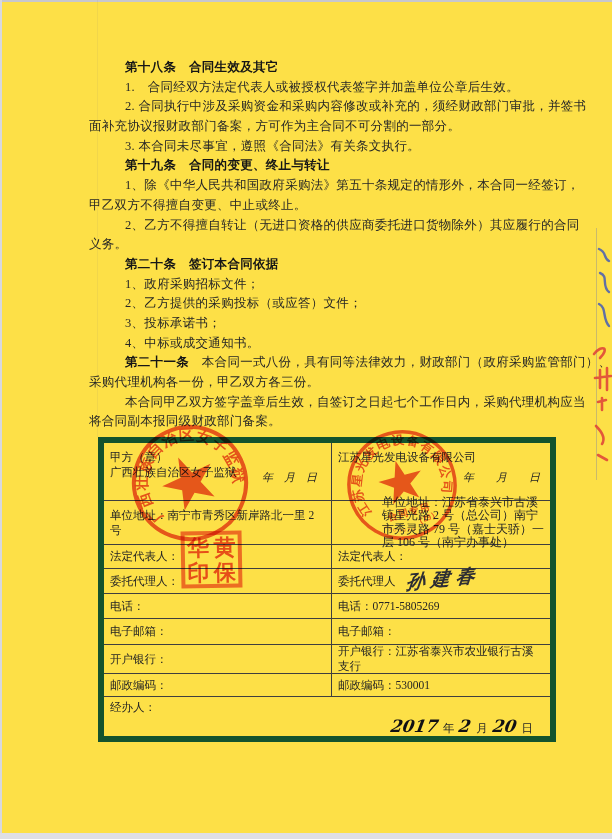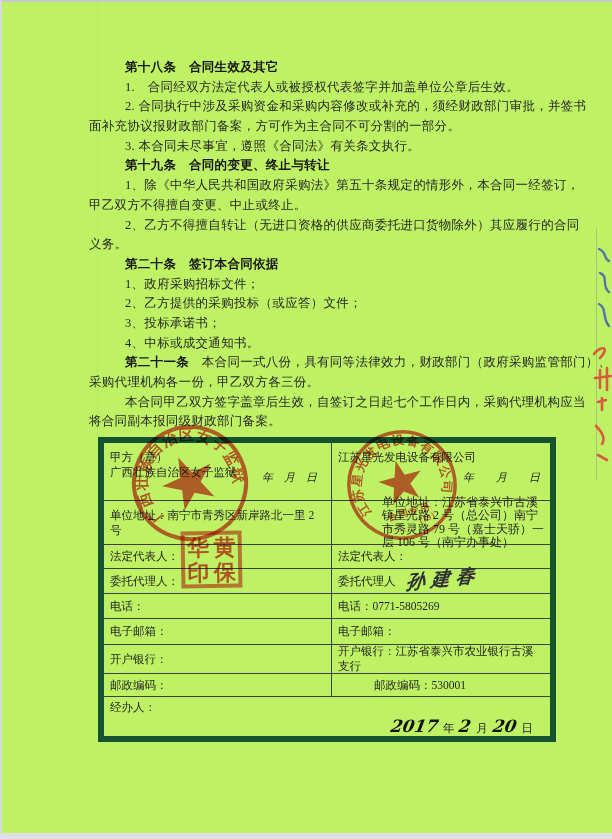--- a/index.html
+++ b/index.html
@@ -1,16 +1,16 @@
 <!DOCTYPE html>
 <html><head>
 <meta charset="utf-8">
 <style>
   html,body{margin:0;padding:0;background:#ffffff;}
-  .page{position:relative;width:612px;height:839px;background:#bef264;overflow:hidden;
+  .page{position:relative;width:612px;height:839px;background:#fde047;overflow:hidden;
         font-family:"Liberation Serif","DejaVu Serif",serif;}
   
   .edge-top{position:absolute;left:0;top:0;width:612px;height:2px;background:#c7c7cd;}
   .edge-left{position:absolute;left:0;top:0;width:2px;height:839px;background:#d8d8de;}
   .edge-bottom{position:absolute;left:0;top:833px;width:612px;height:6px;background:#dfdfe5;}
   .fold-line{position:absolute;left:97px;top:0;width:1px;height:437px;background:rgba(100,100,130,.08);}
   .right-page-line{position:absolute;left:596px;top:228px;width:1px;height:252px;background:rgba(140,140,150,.45);}
   
   .doc-lines{position:absolute;left:89px;top:58px;width:480px;}
   .line{height:19.7px;line-height:19.7px;font-size:12.5px;letter-spacing:.3px;
@@ -138,21 +138,21 @@
         </div>
       </div>
       <div class="tr" style="height: 29px;">
         <div class="td l">
           <span>开户银行：</span>
         </div>
         <div class="td r">
           <span>开户银行：江苏省泰兴市农业银行古溪支行</span>
         </div>
       </div>
-      <div class="tr" style="height: 23px; gap: 36px;">
+      <div class="tr" style="height: 23px;">
         <div class="td l">
           <span>邮政编码：</span>
         </div>
         <div class="td r">
           <span>邮政编码：530001</span>
         </div>
       </div>
       <div class="tr" style="height: 40px;">
         <div class="td topal r">
           <div class="agent-cell"><span>经办人：</span><span class="agent-date"><span class="hd">2017</span><span class="pd">年</span><span class="hd">2</span><span class="pd">月</span><span class="hd">20</span><span class="pd">日</span></span></div>

